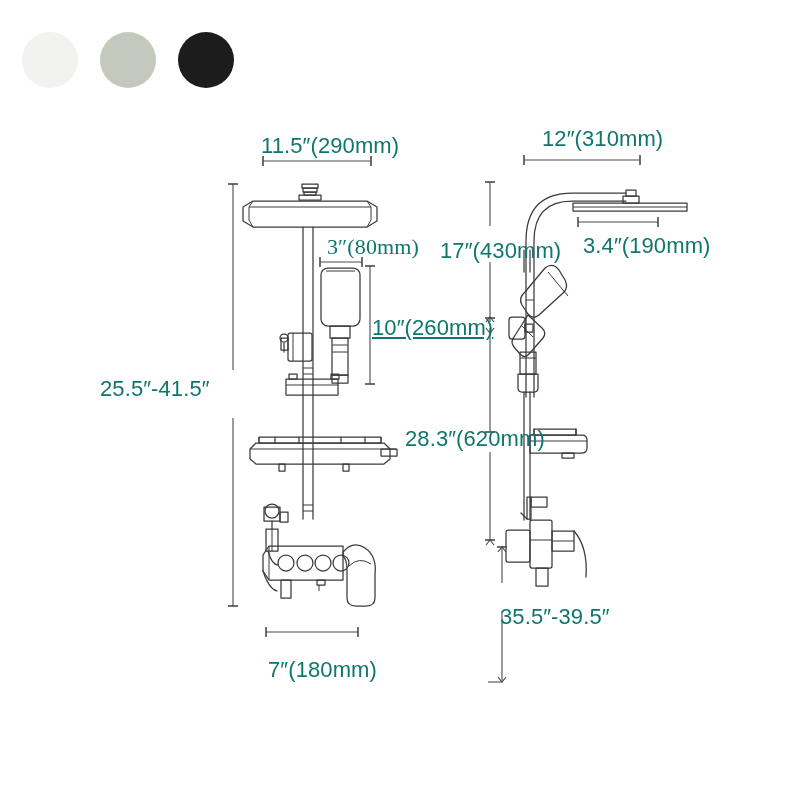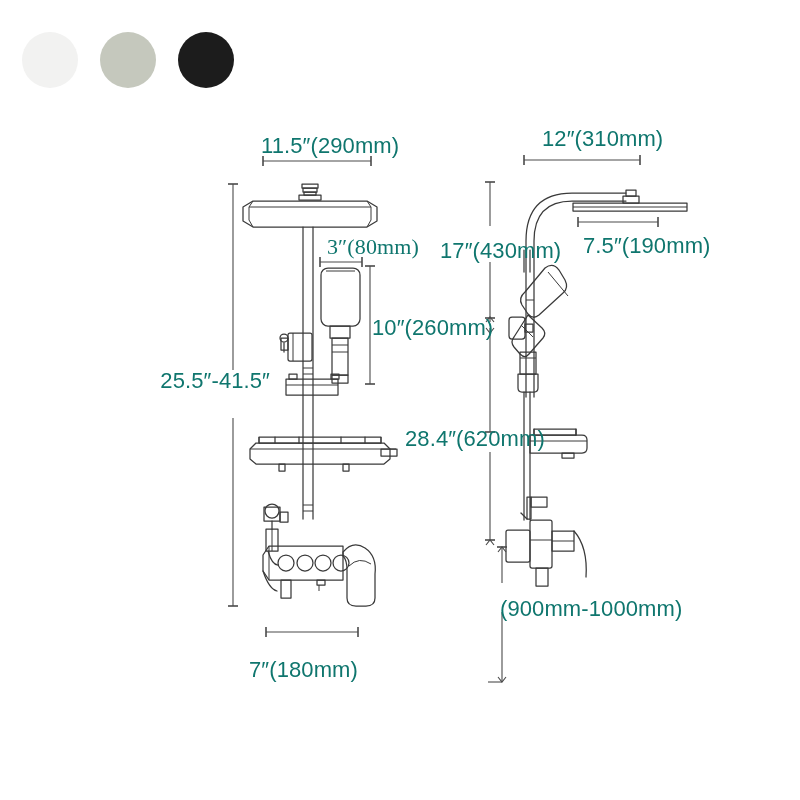--- a/index.html
+++ b/index.html
@@ -37,21 +37,22 @@
   }
   .dim-label {
     position: absolute;
     font-size: 22px;
     letter-spacing: 0.1px;
     white-space: nowrap;
     color: #0f766e;
     line-height: 1.35;
   }
   .dim-label.two-line {
-    text-align: right;
+    text-align: left;
+    margin-top: 8px;
   }
   .dim-label .ln {
     display: block;
   }
 </style>
 </head>
 <body>
 
 <div class="swatches">
   <div class="swatch" style="background:#f2f2f1;"></div>
@@ -294,31 +295,31 @@
       <path class="ln-t" d="M488 682 h14"></path>
       <path class="dim" d="M498 677 l4 5 l4 -5"></path>
     </g>
   </g>
 </svg>
 
 <div class="dim-label" style="left:261px; top:131px;">11.5″(290mm)</div>
 
 <div class="dim-label" style="left:327px; top:232px;font-family:Liberation Serif, serif;">3″(80mm)</div>
 
-<div class="dim-label" style="left:372px; top:313px;">10″(260mm)</div>
+<div class="dim-label" style="left:372px; top:313px;text-decoration:underline;">10″(260mm)</div>
 
 <div class="dim-label two-line" style="left:100px; top:366px; width:170px;">
   <span class="ln">25.5″-41.5″</span>
 </div>
 
-<div class="dim-label" style="left:249px; top:655px;">7″(180mm)</div>
+<div class="dim-label" style="left:268px; top:655px;">7″(180mm)</div>
 
 <div class="dim-label" style="left:542px; top:124px;">12″(310mm)</div>
 
-<div class="dim-label" style="left:583px; top:231px;">7.5″(190mm)</div>
+<div class="dim-label" style="left:583px; top:231px;">3.4″(190mm)</div>
 
 <div class="dim-label" style="left:440px; top:236px;">17″(430mm)</div>
 
-<div class="dim-label" style="left:405px; top:424px;">28.4″(620mm)</div>
+<div class="dim-label" style="left:405px; top:424px;">28.3″(620mm)</div>
 
 <div class="dim-label two-line" style="left:500px; top:594px; width:180px;">
-  <span class="ln">(900mm-1000mm)</span>
+  <span class="ln">35.5″-39.5″</span>
 </div>
 
 </body></html>

